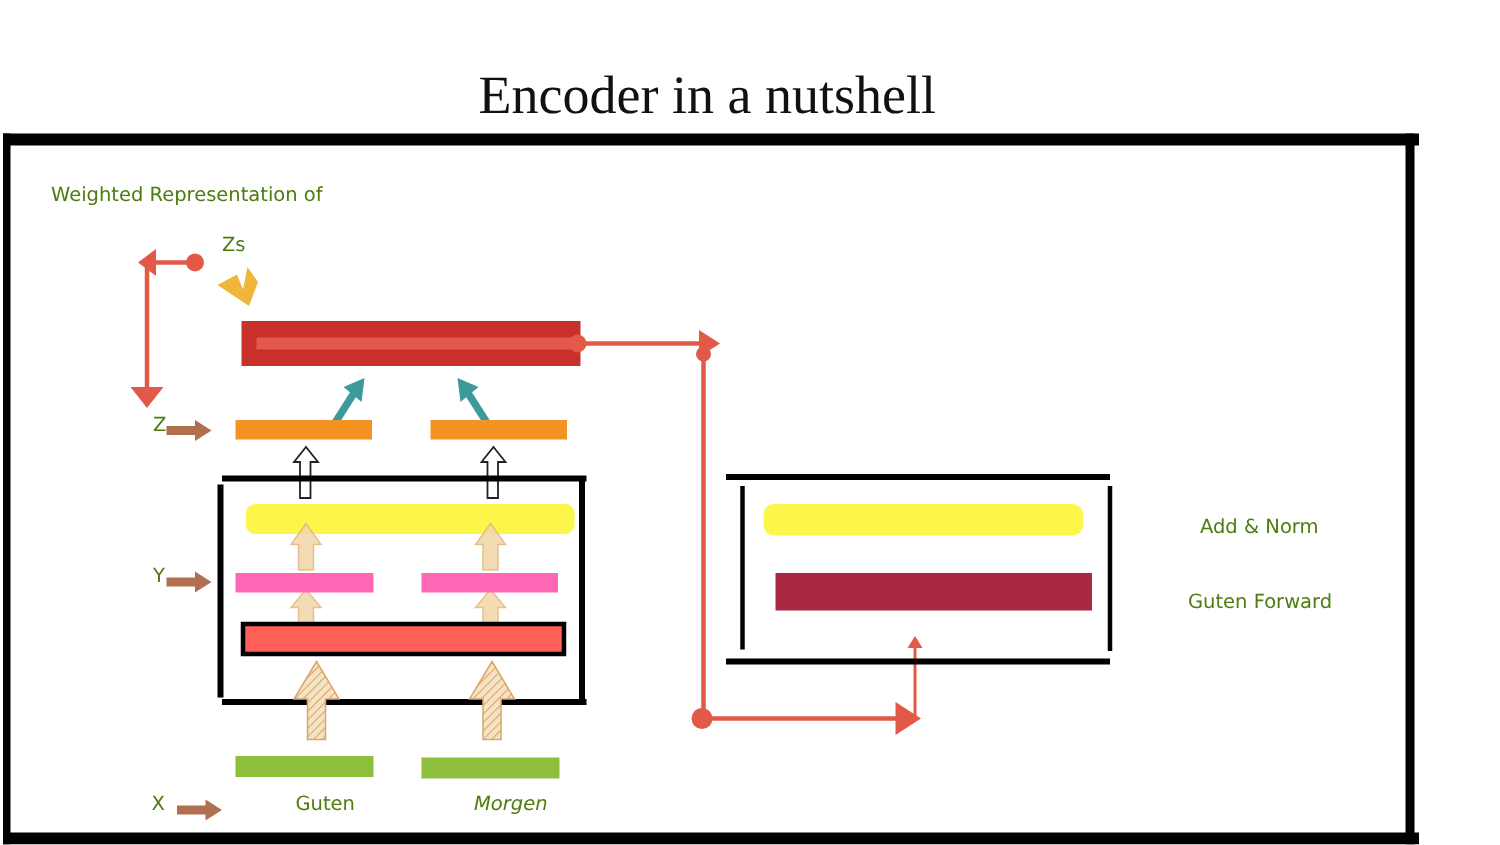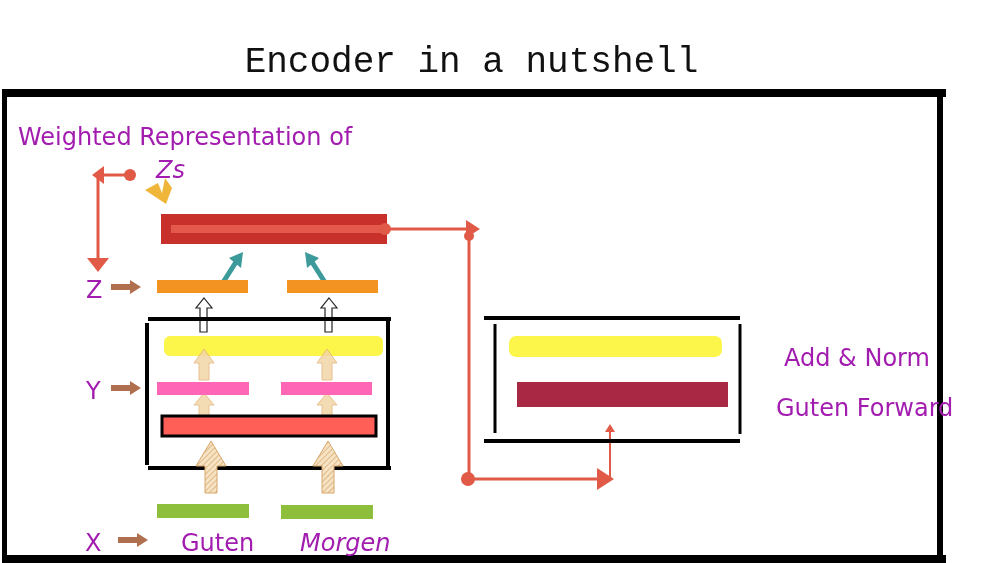--- a/index.html
+++ b/index.html
@@ -1,22 +1,22 @@
 <!DOCTYPE html>
 <html><head>
   <meta charset="utf-8">
   <style>
     html, body { margin: 0; padding: 0; background: #ffffff; }
     body { width: 1000px; height: 563px; position: relative; overflow: hidden; font-family: "Liberation Sans", sans-serif; }
-    .title { position: absolute; left: 0; width: 943px; top: 42px; text-align: center; font-size: 36px; color: #111; font-family: Liberation Mono, monospace; }
+    .title { position: absolute; left: 0; width: 943px; top: 42px; text-align: center; font-size: 36px; color: #111; font-family: Liberation Serif, serif; }
     .frame-top { position: absolute; left: 2px; top: 89px; width: 944px; height: 8px; background: #000; }
     .frame-left { position: absolute; left: 2px; top: 89px; width: 5px; height: 474px; background: #000; }
     .frame-right { position: absolute; left: 937px; top: 89px; width: 6px; height: 474px; background: #000; }
     .frame-bottom { position: absolute; left: 2px; top: 555px; width: 944px; height: 8px; background: #000; }
-    .lbl { position: absolute; font-size: 24px; color: #a21caf; white-space: nowrap; font-family: "DejaVu Sans", sans-serif; }
+    .lbl { position: absolute; font-size: 13px; color: #4d7c0f; white-space: nowrap; font-family: "DejaVu Sans", sans-serif; margin-left: 16px; }
     svg.diagram { position: absolute; left: 0; top: 0; }
   </style>
 </head>
 <body>
 
 <div class="title">Encoder in a nutshell</div>
 
 <div class="frame-top"></div>
 <div class="frame-left"></div>
 <div class="frame-right"></div>
@@ -111,20 +111,20 @@
     <line x1="495" y1="324" x2="495" y2="433" stroke="#000" stroke-width="3"></line>
     <line x1="740" y1="324" x2="740" y2="434" stroke="#000" stroke-width="3"></line>
     <line x1="484" y1="441" x2="740" y2="441" stroke="#000" stroke-width="4"></line>
   </g>
 
   <rect x="509" y="336" width="213" height="21" rx="7" fill="#fcf64a"></rect>
   <rect x="517" y="382" width="211" height="25" fill="#a92844"></rect>
 </svg>
 
 <div class="lbl" style="left:18px;top:123px;">Weighted Representation of</div>
-<div class="lbl" style="left:156px;top:156px;font-style:italic;">Zs</div>
+<div class="lbl" style="left:132px;top:156px;">Zs</div>
 <div class="lbl" style="left:86px;top:276px;">Z</div>
 <div class="lbl" style="left:86px;top:377px;">Y</div>
 <div class="lbl" style="left:85px;top:529px;">X</div>
 <div class="lbl" style="left:181px;top:529px;text-align:right;">Guten</div>
 <div class="lbl" style="left:300px;top:529px;font-style:italic;">Morgen</div>
 <div class="lbl" style="left:784px;top:344px;">Add &amp; Norm</div>
 <div class="lbl" style="left:776px;top:394px;">Guten Forward</div>
 
 </body></html>

